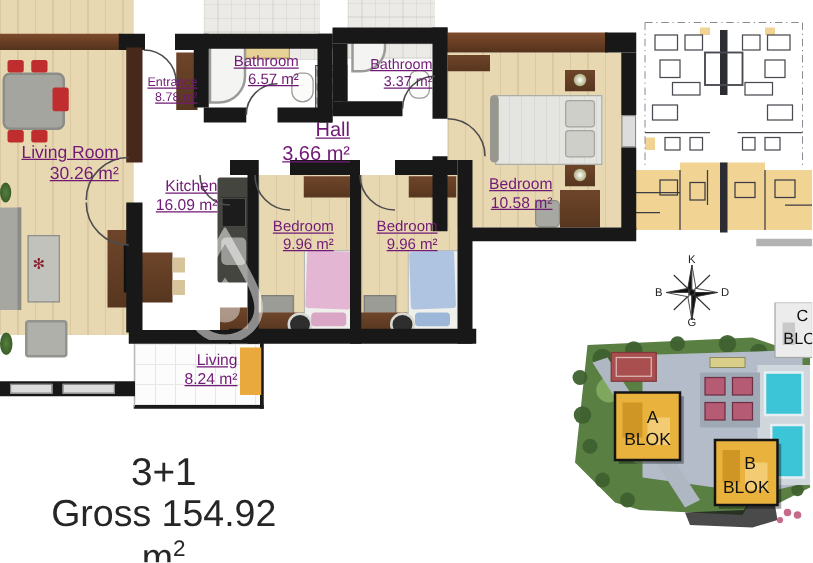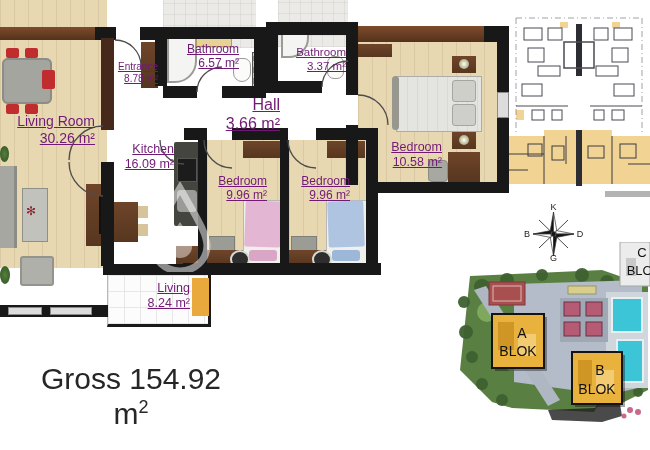--- a/index.html
+++ b/index.html
@@ -197,20 +197,21 @@
   <div class="abs lbl" style="left:376px;top:140px;width:66px;font-size:12.5px;">
     <span class="nm">Bedroom</span>
     <span class="ar">10.58 m²</span>
   </div>
   <div class="abs lbl" style="left:126px;top:281px;width:64px;font-size:12.5px;">
     <span class="nm">Living</span>
     <span class="ar">8.24 m²</span>
   </div>
 
   <div class="abs summary" style="left:25px;top:362px;width:212px;">
+    <div class="t1">3+1</div>
     <div class="t2"><span>Gross 154.92 m</span><sup>2</sup></div>
   </div>
 
   <svg class="abs" style="left:145px;top:182px;z-index:8;" width="70" height="90" viewBox="0 0 70 90">
     <path d="M 35 6 C 18 36 8 52 8 64 a 27 25 0 0 0 54 0 C 62 52 52 36 35 6 Z" fill="none" stroke="rgba(255,255,255,0.5)" stroke-width="7"></path>
     <path d="M 35 40 C 27 52 23 59 23 65 a 12 11 0 0 0 24 0 C 47 59 43 52 35 40 Z" fill="rgba(255,255,255,0.45)"></path>
   </svg>
 
   <svg class="abs" style="left:508px;top:14px;" width="142" height="182" viewBox="0 0 142 182">
     <polygon points="0,122 36,122 36,116 104,116 104,122 142,122 142,170 0,170" fill="#f1d394"></polygon>

